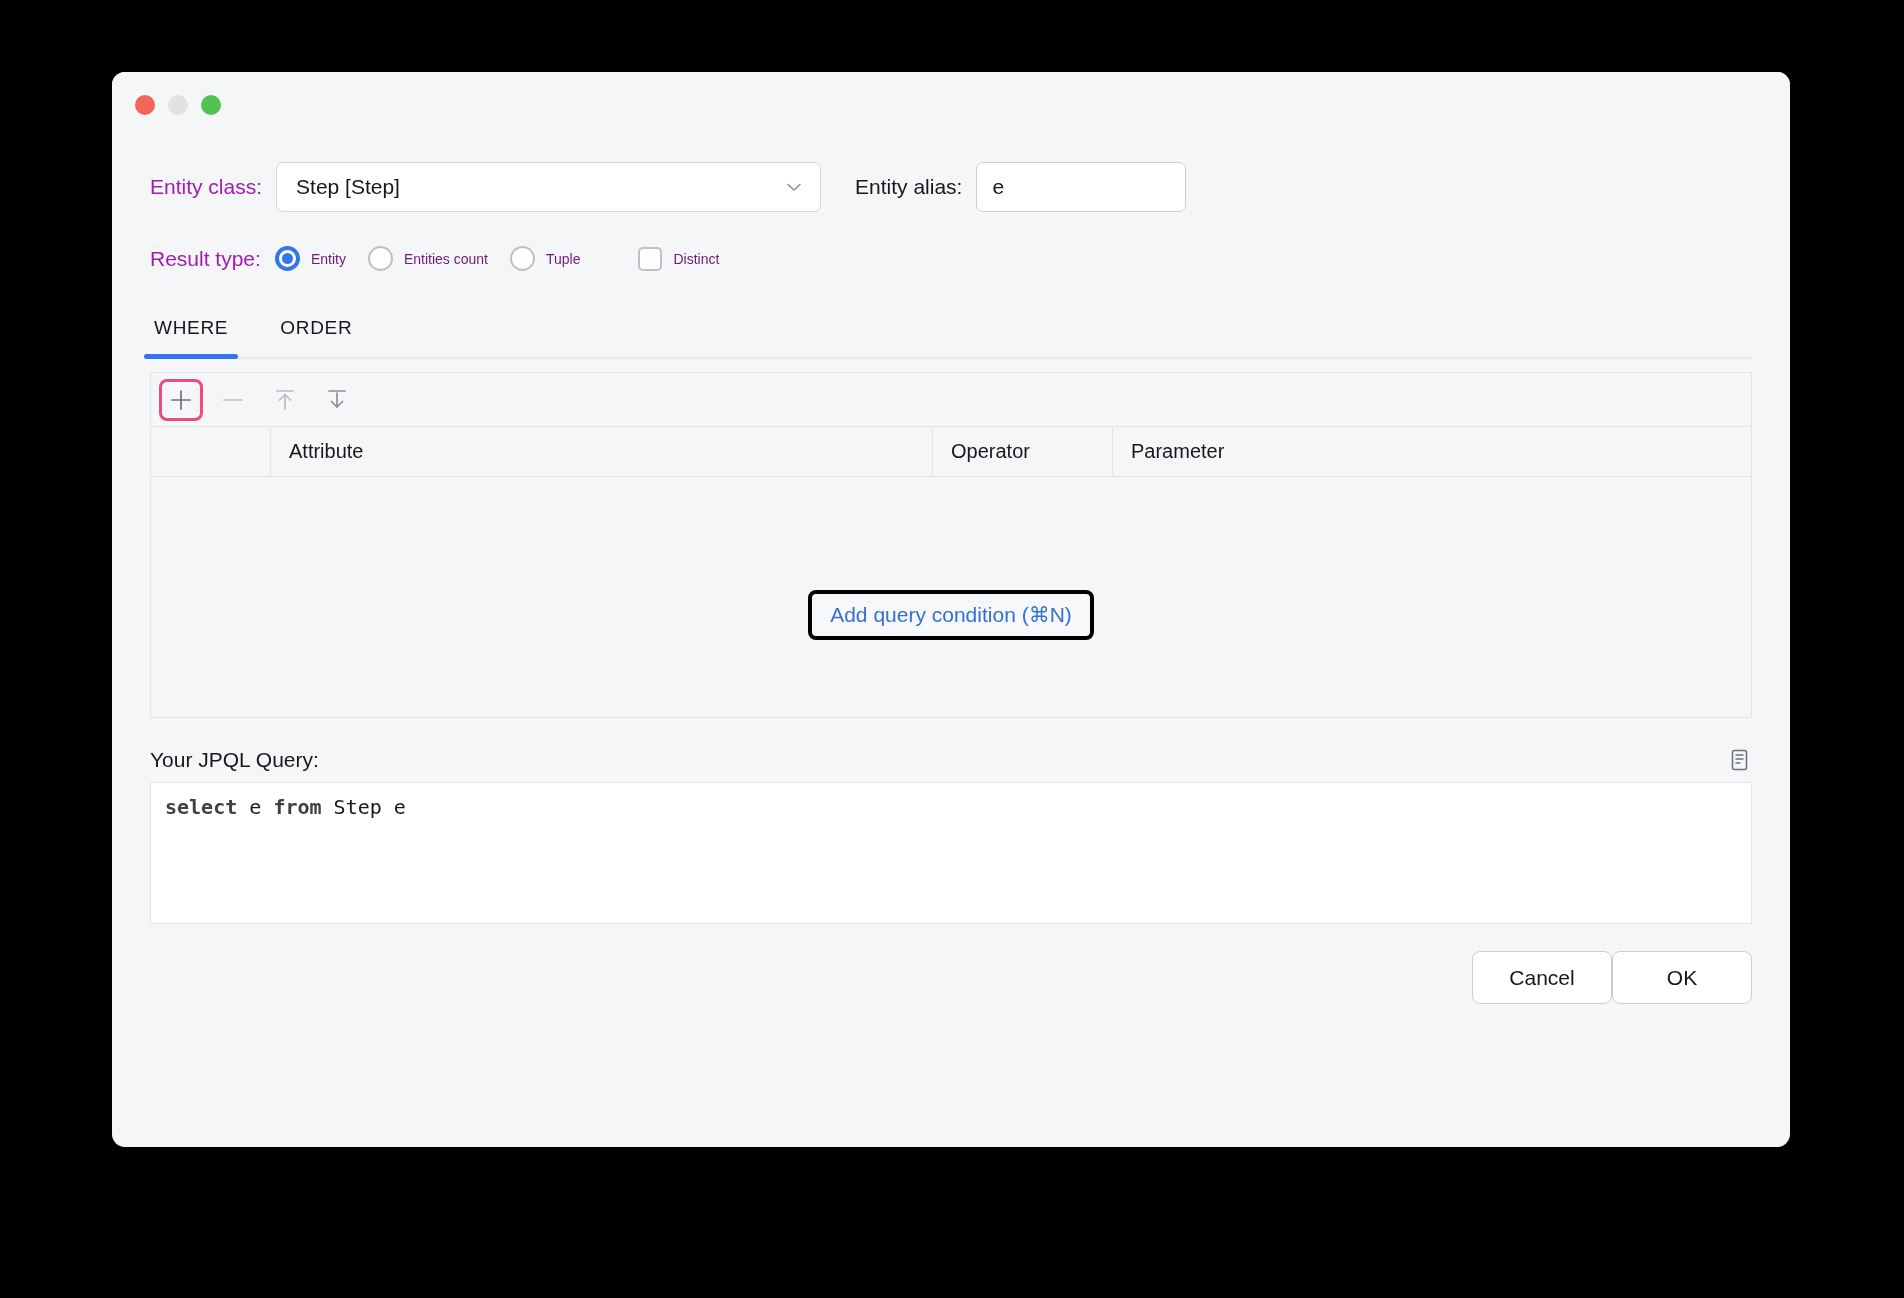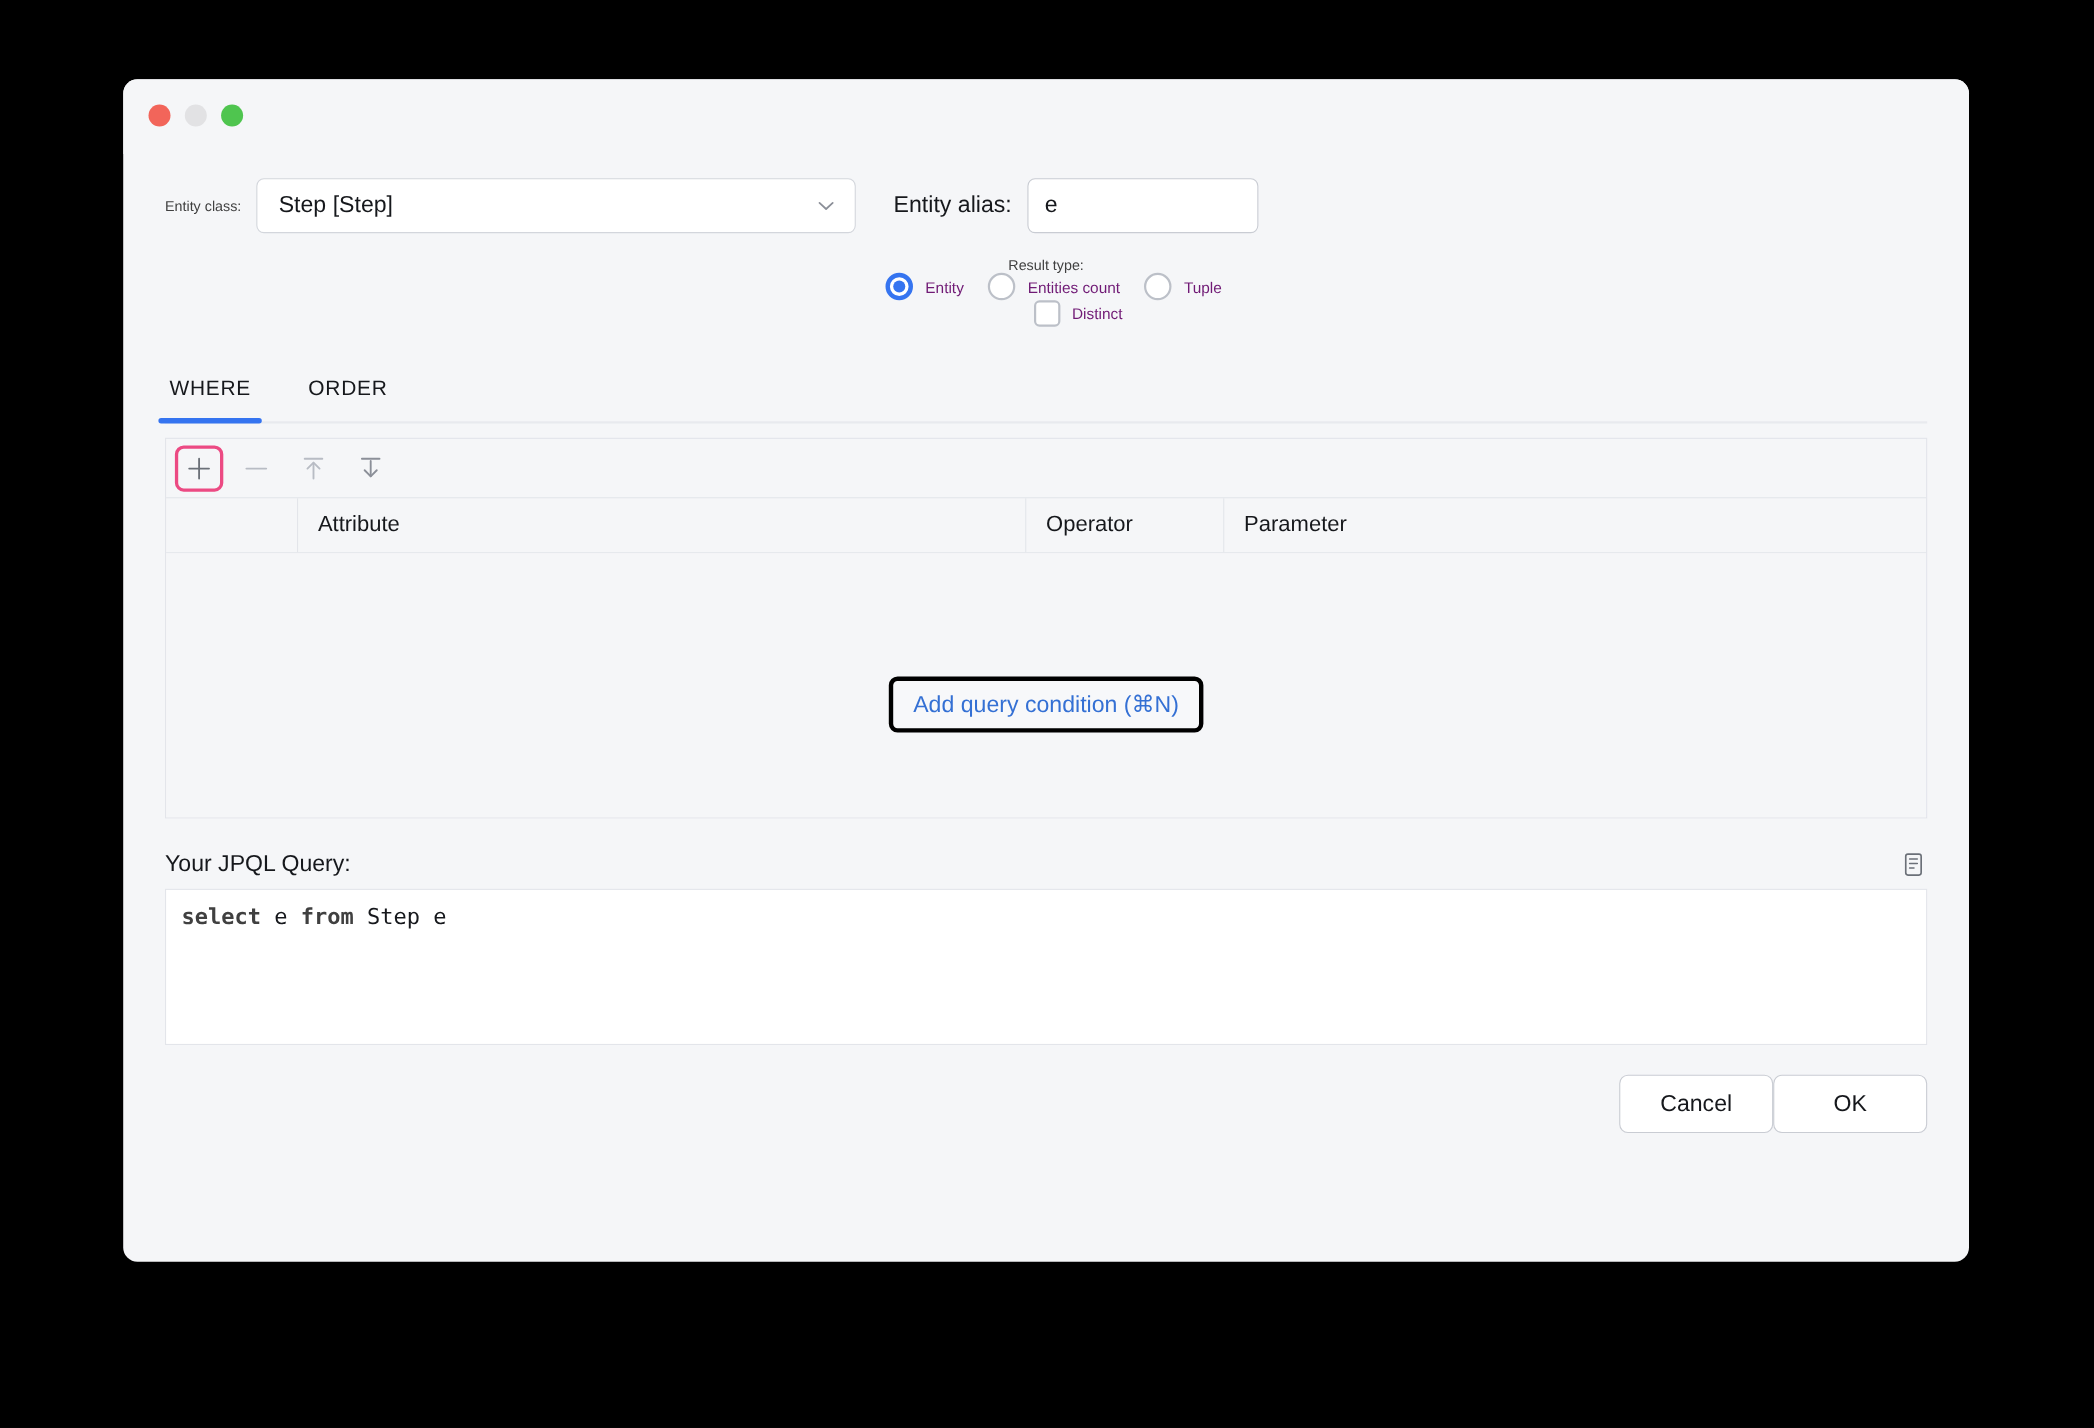--- a/index.html
+++ b/index.html
@@ -74,22 +74,22 @@
     padding: 0 38px;
   }
 
   
   .row-entity {
     display: flex;
     align-items: center;
     margin-top: 22px;
   }
   .label {
-    font-size: 13px;
-    color: #404040;
+    font-size: 21px;
+    color: #a21caf;
     white-space: nowrap;
   }
   .combo {
     position: relative;
     margin-left: 14px;
     width: 545px;
     height: 50px;
     background: #ffffff;
     border: 1px solid #d3d6dc;
     border-radius: 7px;
@@ -125,22 +125,21 @@
     align-items: center;
     padding-left: 15px;
     font-size: 21px;
     color: #16181c;
   }
 
   
   .row-result {
     display: flex;
     align-items: center;
-    margin-top: 21px;
-    flex-direction: column;
+    margin-top: 34px;
   }
   .radio-group { display: flex; align-items: center; }
   .radio-item {
     display: flex;
     align-items: center;
     margin-left: 14px;
   }
   .radio-item + .radio-item { margin-left: 22px; }
   .radio {
     width: 25px;

